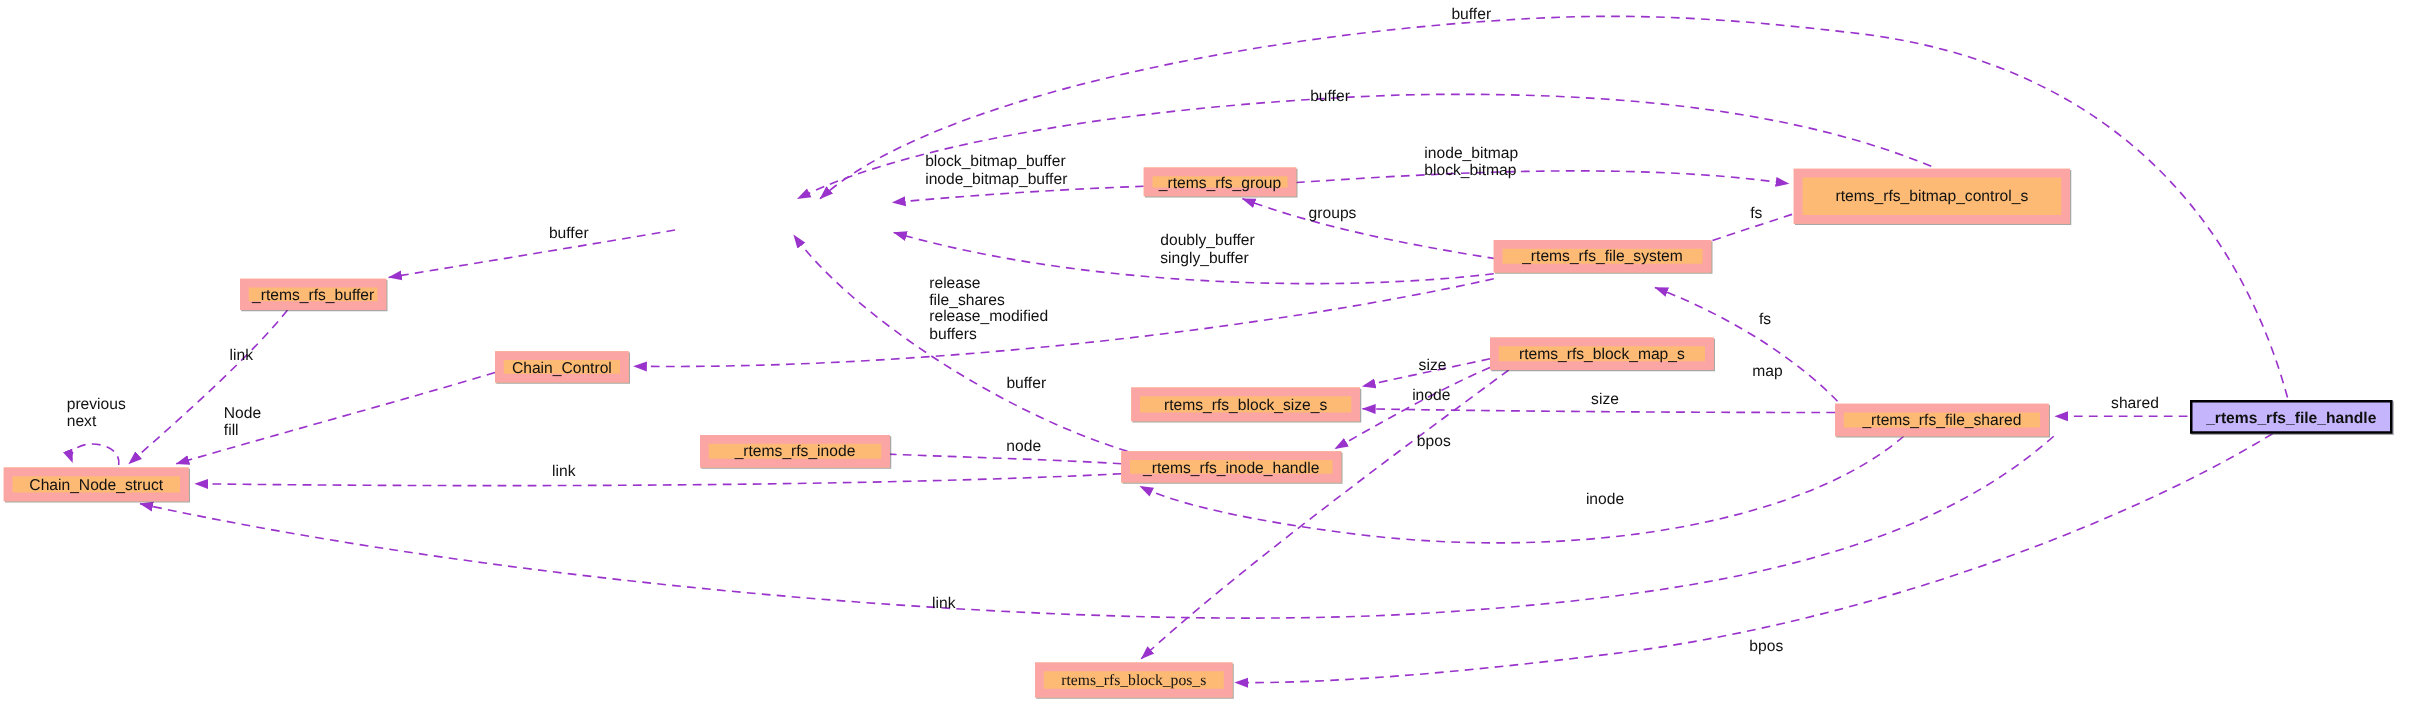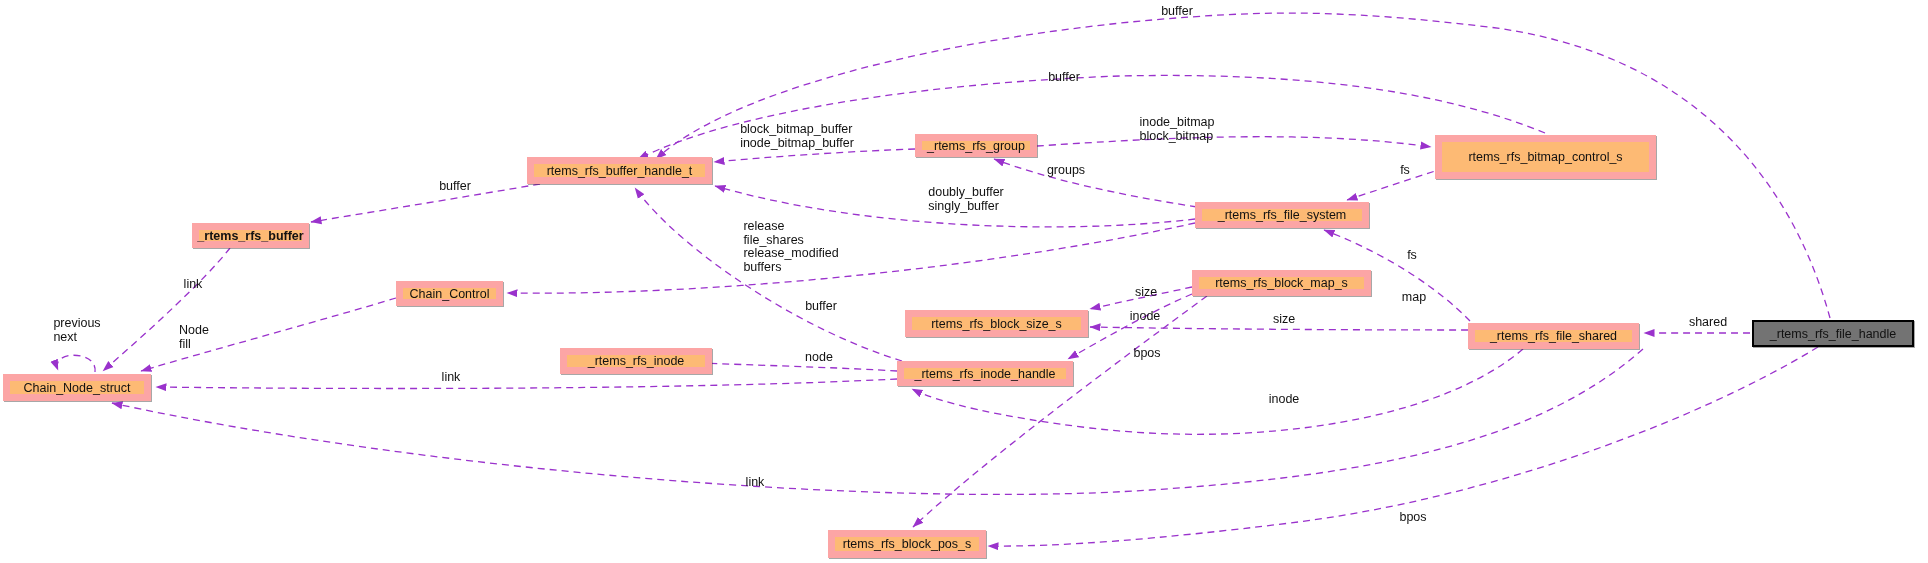--- a/index.html
+++ b/index.html
@@ -16,22 +16,23 @@
     display:flex;align-items:center;justify-content:center;
     background:#fdba74;
     border:7px solid #fca5a5;
     box-shadow:1px 1px 0 rgba(60,60,60,.45);
     font-size:12.5px;color:#111;
     white-space:nowrap;
     box-sizing:border-box;
     cursor:pointer;
   }
   .node.hl{
-    background:#737373;
+    background:#c4b5fd;
     border:2px solid #000;
+    font-weight:bold;
   }
   .elabel{
     position:absolute;
     transform:translateX(-50%);
     font-size:12.5px;color:#111;
     line-height:13.5px;
     white-space:pre-line;
     pointer-events:none;
   }
 </style>
@@ -68,33 +69,32 @@
       <path marker-end="url(#arr)" d="M1192,294 C1150,312 1105,338 1068,359"></path>
       <path marker-end="url(#arr)" d="M1207,296 C1120,360 985,460 913,527"></path>
       <path marker-end="url(#arr)" d="M1523,349 C1440,420 1260,448 1090,428 C1000,417 940,403 912,389"></path>
       <path marker-end="url(#arr)" d="M1643,349 C1540,440 1380,475 1150,490 C880,508 420,470 112,403"></path>
       <path marker-end="url(#arr)" d="M1818,347 C1690,425 1480,500 1290,523 C1160,539 1060,547 988,546"></path>
       <path marker-end="url(#arr)" d="M1750,333 C1715,333 1680,333 1644,333"></path>
     </g>
   </svg>
 
   <div class="node" style="left:3px;top:374px;width:148px;height:27px;">Chain_Node_struct</div>
-  <div class="node" style="left:192px;top:223px;width:117px;height:25px;font-weight:bold;">_rtems_rfs_buffer</div>
+  <div class="node" style="left:192px;top:223px;width:117px;height:25px;">_rtems_rfs_buffer</div>
   <div class="node" style="left:396px;top:281px;width:107px;height:25px;">Chain_Control</div>
   <div class="node" style="left:560px;top:348px;width:152px;height:26px;text-align:center;">_rtems_rfs_inode</div>
-  <div class="node" style="left:527px;top:157px;width:185px;height:27px;">rtems_rfs_buffer_handle_t</div>
   <div class="node" style="left:915px;top:134px;width:122px;height:23px;">_rtems_rfs_group</div>
-  <div class="node" style="left:1195px;top:202px;width:174px;height:26px;">_rtems_rfs_file_system</div>
+  <div class="node" style="left:1195px;top:192px;width:174px;height:26px;">_rtems_rfs_file_system</div>
   <div class="node" style="left:1435px;top:135px;width:221px;height:44px;">rtems_rfs_bitmap_control_s</div>
   <div class="node" style="left:1192px;top:270px;width:179px;height:26px;">rtems_rfs_block_map_s</div>
   <div class="node" style="left:905px;top:310px;width:183px;height:27px;">rtems_rfs_block_size_s</div>
   <div class="node" style="left:897px;top:361px;width:176px;height:25px;">_rtems_rfs_inode_handle</div>
   <div class="node" style="left:1468px;top:323px;width:171px;height:26px;">_rtems_rfs_file_shared</div>
   <div class="node hl" style="left:1752px;top:320px;width:162px;height:27px;">_rtems_rfs_file_handle</div>
-  <div class="node" style="left:828px;top:530px;width:158px;height:28px;">rtems_rfs_block_pos_s</div>
+  <div class="node" style="left:828px;top:530px;width:158px;height:28px;font-family:Liberation Serif, serif;">rtems_rfs_block_pos_s</div>
 
   <div class="elabel" style="left:1177px;top:5px;">buffer</div>
   <div class="elabel" style="left:1064px;top:71px;">buffer</div>
   <div class="elabel" style="left:1177px;top:116px;">inode_bitmap
 block_bitmap</div>
   <div class="elabel" style="left:797px;top:123px;">block_bitmap_buffer
 inode_bitmap_buffer</div>
   <div class="elabel" style="left:1405px;top:164px;">fs</div>
   <div class="elabel" style="left:1066px;top:164px;">groups</div>
   <div class="elabel" style="left:966px;top:186px;">doubly_buffer

